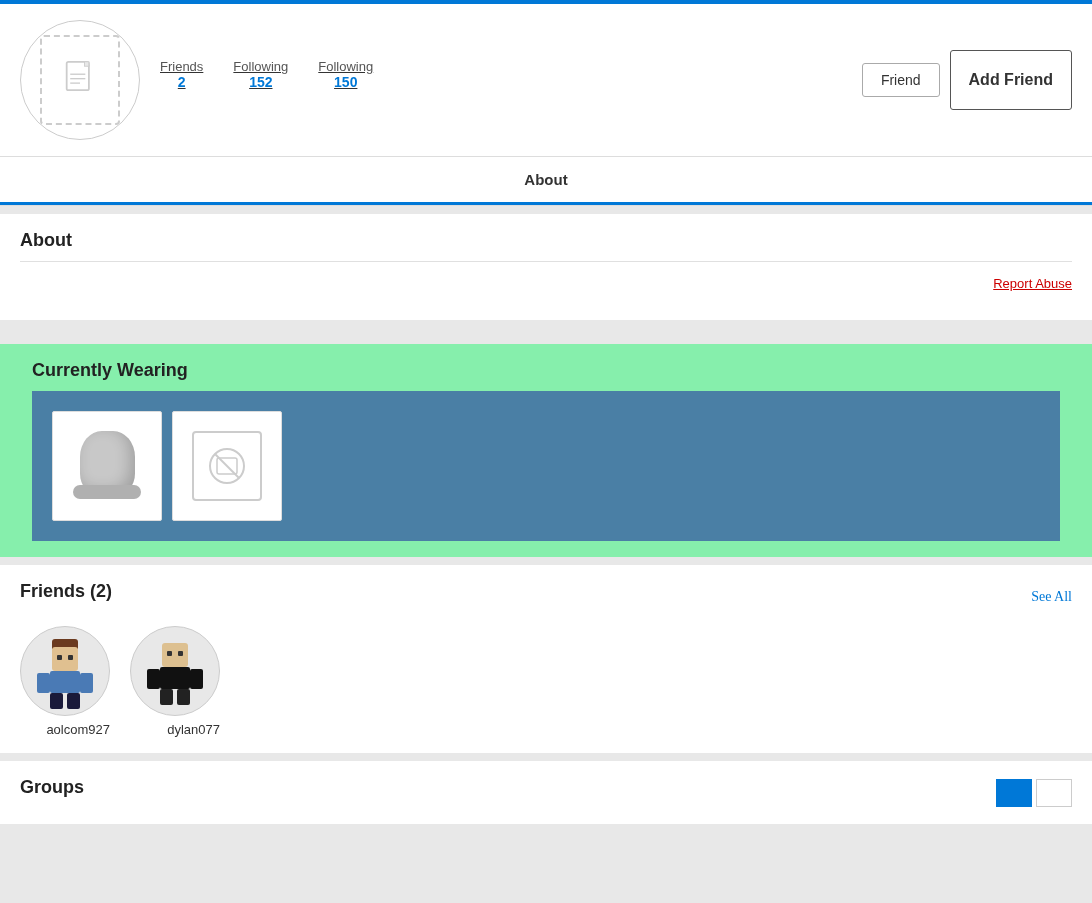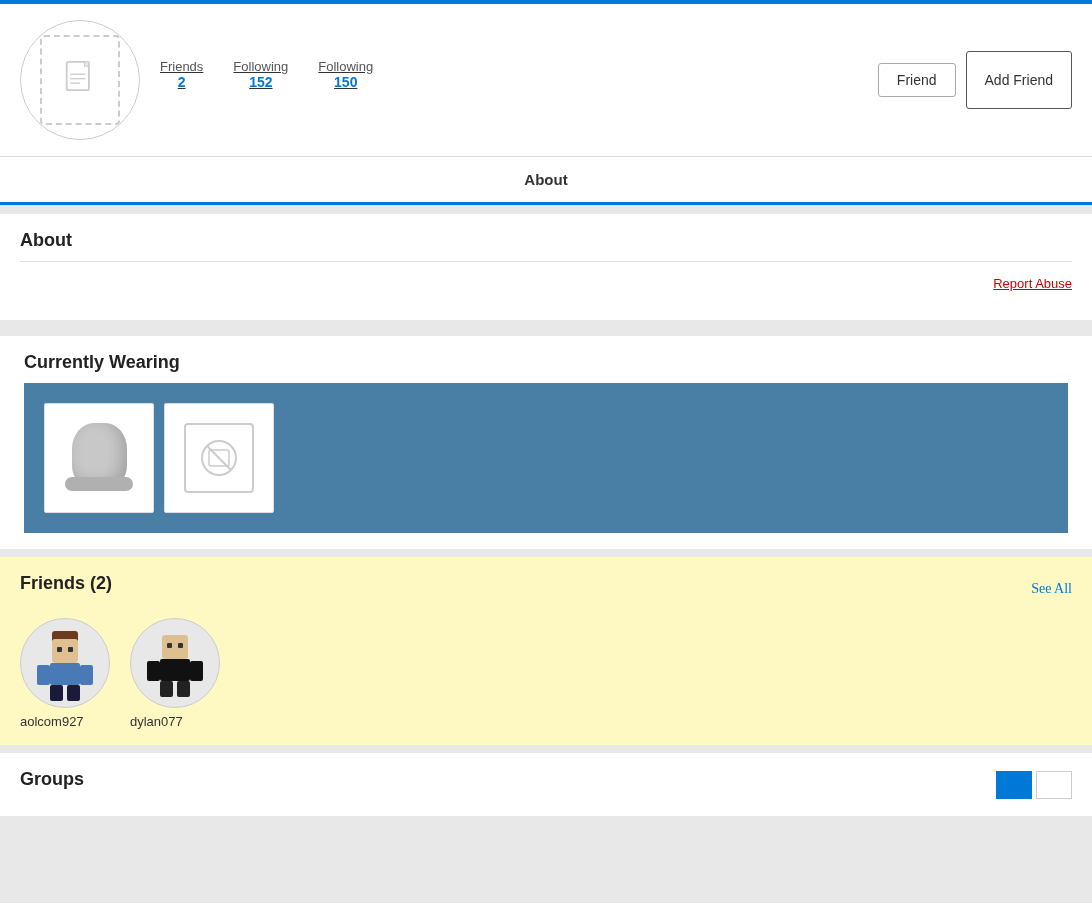--- a/index.html
+++ b/index.html
@@ -16,55 +16,55 @@
     .profile-info { flex: 1; }
     .profile-username { font-size: 28px; font-weight: bold; color: #222; margin-bottom: 10px; }
 
     .stats { display: flex; gap: 30px; margin-bottom: 12px; text-decoration: underline; }
     .stat { text-align: center; }
     .stat-label { font-size: 13px; color: #555; }
     .stat-value { font-size: 14px; color: #0078d7; font-weight: bold; }
 
     .profile-actions { display: flex; gap: 10px; align-items: center; margin-left: auto; }
     .btn-message { padding: 8px 18px; border: 1px solid #aaa; background: #fff; color: #333; border-radius: 3px; cursor: pointer; font-size: 14px; }
-    .btn-add-friend { padding: 20px 18px; border: 1px solid #555; background: #fff; color: #333; border-radius: 3px; cursor: pointer; font-size: 14px; font-weight: normal; }
+    .btn-add-friend { padding: 20px 18px; border: 1px solid #555; background: #fff; color: #333; border-radius: 3px; cursor: pointer; font-size: 16px; font-weight: bold; }
 
     .tabs-container { background: #fff; border-bottom: 1px solid #ddd; display: flex; }
     .tab { flex: 1; text-align: center; padding: 14px 0; font-size: 15px; cursor: pointer; color: #333; border-bottom: 3px solid transparent; }
     .tab.active { border-bottom: 3px solid #0078d7; font-weight: bold; }
 
     .main-content { max-width: 1092px; margin: 0 auto; padding: 0; }
     .section-title { font-size: 18px; font-weight: bold; color: #222; margin-bottom: 10px; }
 
     .about-section { background: #fff; margin-top: 8px; padding: 16px 20px; }
     .about-section .section-title { font-size: 18px; font-weight: bold; }
 
     .about-content-box { border-top: 1px solid #e0e0e0; padding: 12px 0; text-align: right; }
     .report-abuse { color: #c00; font-size: 13px; cursor: pointer; text-decoration: underline; }
 
-    .currently-wearing { background: #ffffff; margin-top: 16px; padding: 16px 24px; }
+    .currently-wearing { background: #86efac; margin-top: 24px; padding: 16px 32px; }
 
     .wearing-inner { display: flex; gap: 0; }
     .avatar-3d-box { flex: 0 0 570px; border: 1px solid #ddd; position: relative; min-height: 290px; background: #fff; display: flex; align-items: center; justify-content: center; }
     .btn-3d { position: absolute; top: 10px; right: 10px; border: 1px solid #aaa; background: #fff; padding: 4px 10px; font-size: 13px; cursor: pointer; border-radius: 2px; }
     .roblox-char { position: relative; width: 180px; height: 220px; }
 
     .items-panel { flex: 1; background: #4a7fa5; padding: 20px; display: flex; gap: 10px; align-items: flex-start; }
     .item-thumb { width: 110px; height: 110px; background: #fff; border: 1px solid #ddd; display: flex; align-items: center; justify-content: center; border-radius: 2px; }
 
     
     .no-image { width: 70px; height: 70px; border: 2px solid #ccc; border-radius: 4px; display: flex; align-items: center; justify-content: center; }
     .no-image svg { width: 40px; height: 40px; }
 
-    .friends-section { background: #fef9c3; margin-top: 8px; padding: 16px 20px; }
+    .friends-section { background: #ffffff; margin-top: 8px; padding: 16px 20px; }
     .friends-header { display: flex; justify-content: space-between; align-items: center; margin-bottom: 14px; }
     .see-all { color: #0078d7; font-size: 14px; cursor: pointer; font-family: Liberation Serif, serif; }
 
     .friends-list { display: flex; gap: 20px; }
-    .friend-item { text-align: left; cursor: pointer; }
+    .friend-item { text-align: right; cursor: pointer; }
     .friend-avatar { width: 90px; height: 90px; border-radius: 50%; overflow: hidden; border: 1px solid #ccc; display: flex; align-items: center; justify-content: center; background: #e8e8e8; margin-bottom: 6px; }
     .friend-name { font-size: 13px; color: #333; }
 
     .groups-section { background: #fff; margin-top: 8px; padding: 16px 20px; }
     .groups-header { display: flex; justify-content: space-between; align-items: center; }
     .view-toggle { display: flex; gap: 4px; }
     .toggle-btn { width: 36px; height: 28px; border: 1px solid #ccc; background: #fff; cursor: pointer; display: flex; align-items: center; justify-content: center; }
     .toggle-btn.active-toggle { background: #0078d7; border-color: #0078d7; }
   </style>
 </head>

